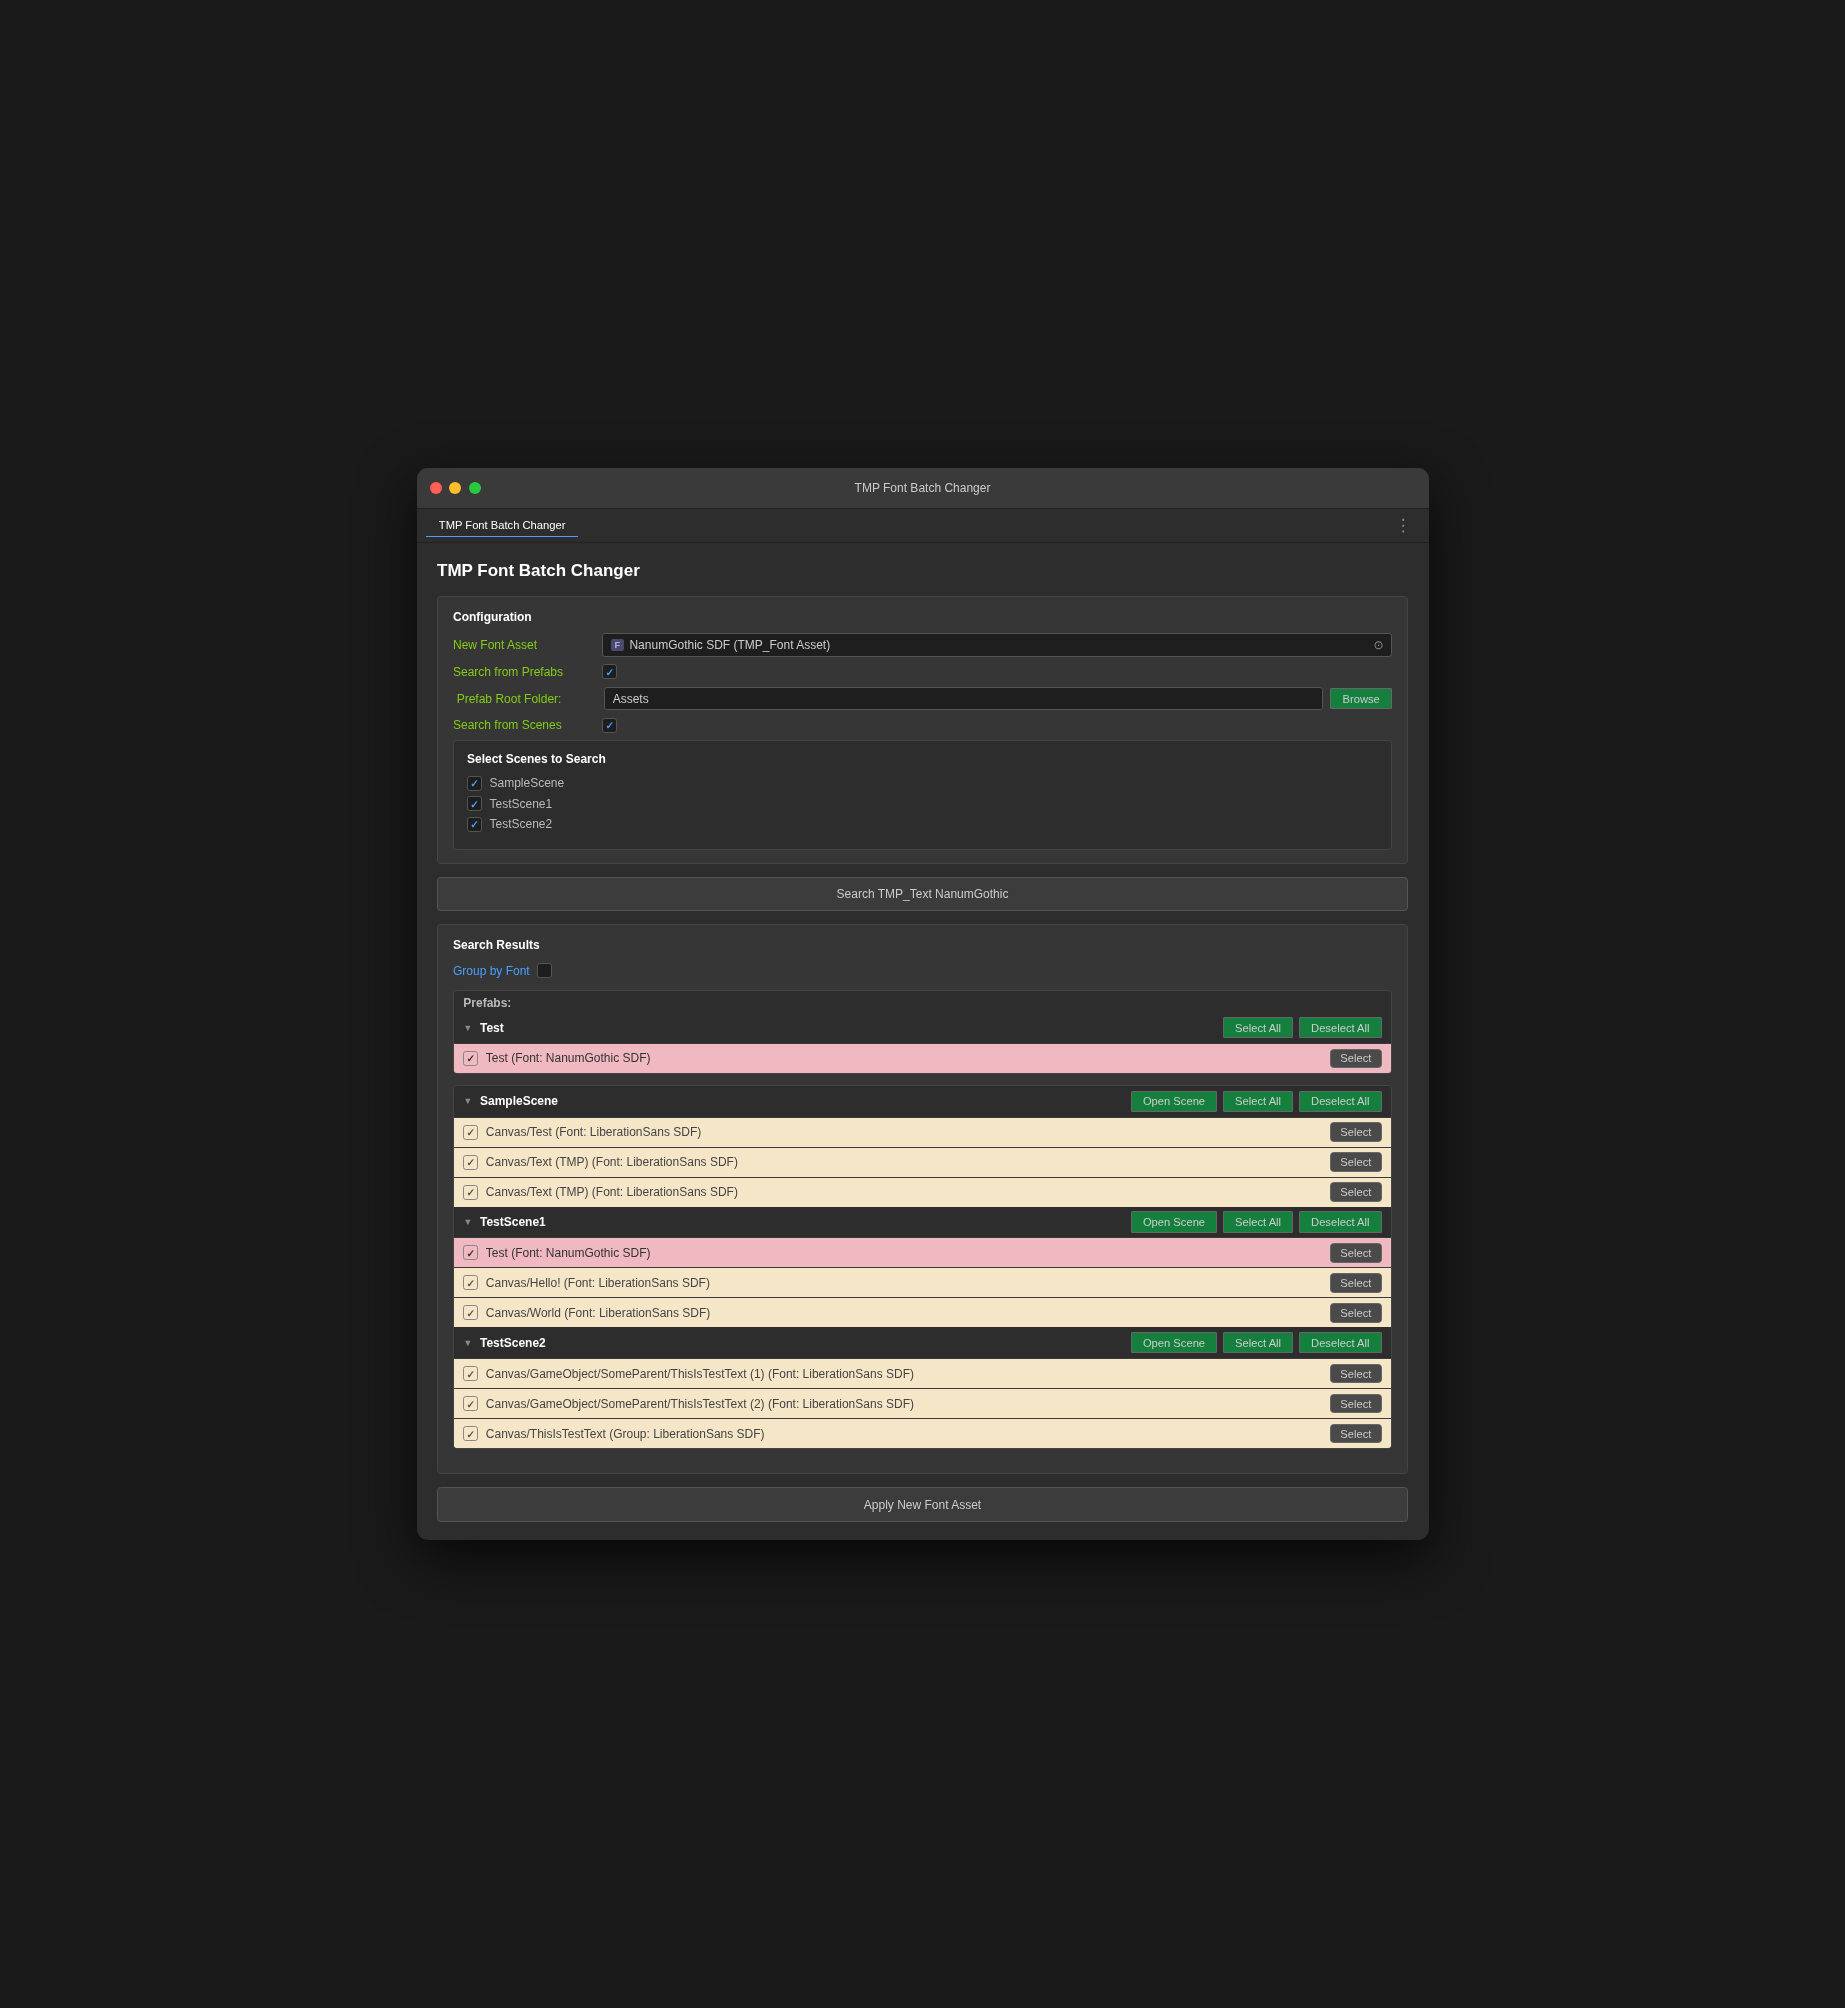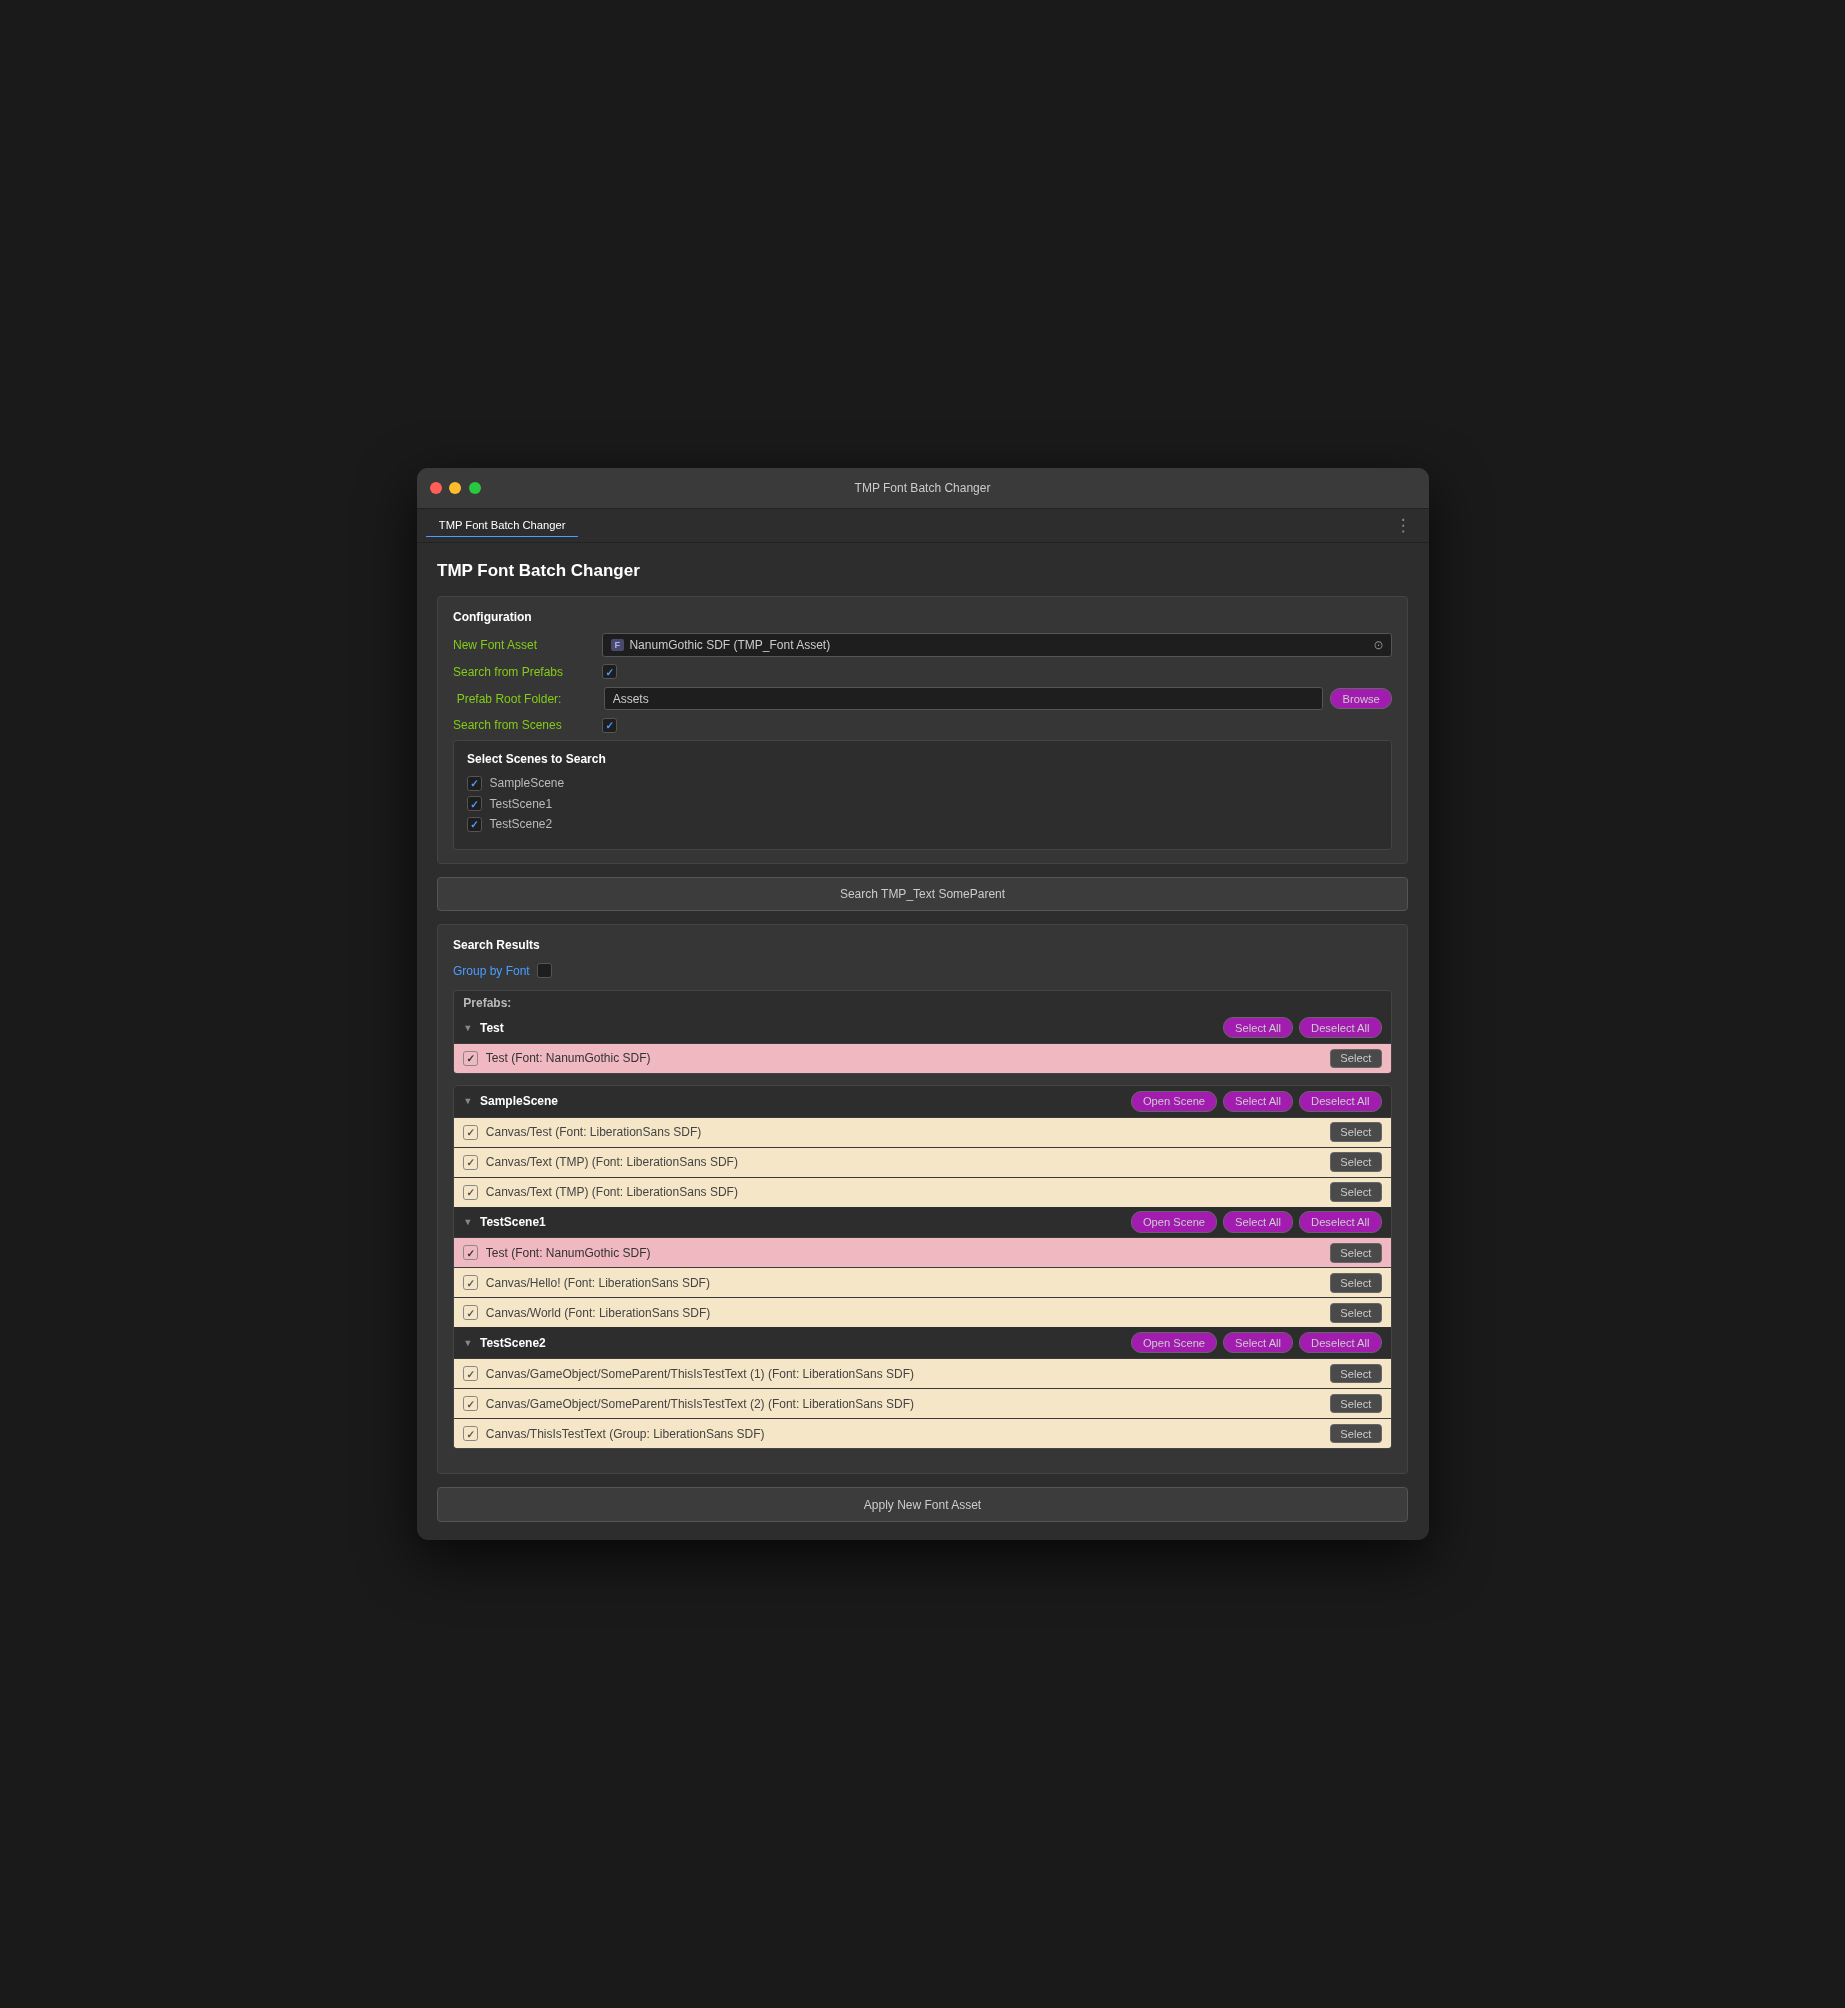--- a/index.html
+++ b/index.html
@@ -161,23 +161,23 @@
     .prefab-input {
       flex: 1;
       background: #1e1e1e;
       border: 0.9px solid #555;
       border-radius: 2.8px;
       color: #ccc;
       padding: 3.7px 7.5px;
       font-size: 12px;
     }
     .btn {
-      background: #a21caf;
+      background: #15803d;
       border: 0.9px solid #666;
-      border-radius: 10px;
+      border-radius: 1px;
       color: #ccc;
       font-size: 11.2px;
       padding: 3.7px 11.2px;
       cursor: pointer;
       white-space: nowrap;
     }
     .scenes-box {
       background: #2d2d2d;
       border: 0.9px solid #444;
       border-radius: 3.7px;
@@ -382,21 +382,21 @@
           <span class="scene-label">TestScene1</span>
         </div>
         <div class="scene-item">
           <div class="checkbox-custom checked"></div>
           <span class="scene-label">TestScene2</span>
         </div>
       </div>
     </div>
 
     <div class="search-btn-row">
-      <button class="search-btn">Search TMP_Text SomeParent</button>
+      <button class="search-btn">Search TMP_Text NanumGothic</button>
     </div>
 
     <div class="results-box">
       <div class="results-header">
         <span class="results-title">Search Results</span>
       </div>
       <div class="group-by-row" style="margin-bottom:11.2px;">
         <span class="group-by-label">Group by Font</span>
         <div class="checkbox-custom"></div>
       </div>

